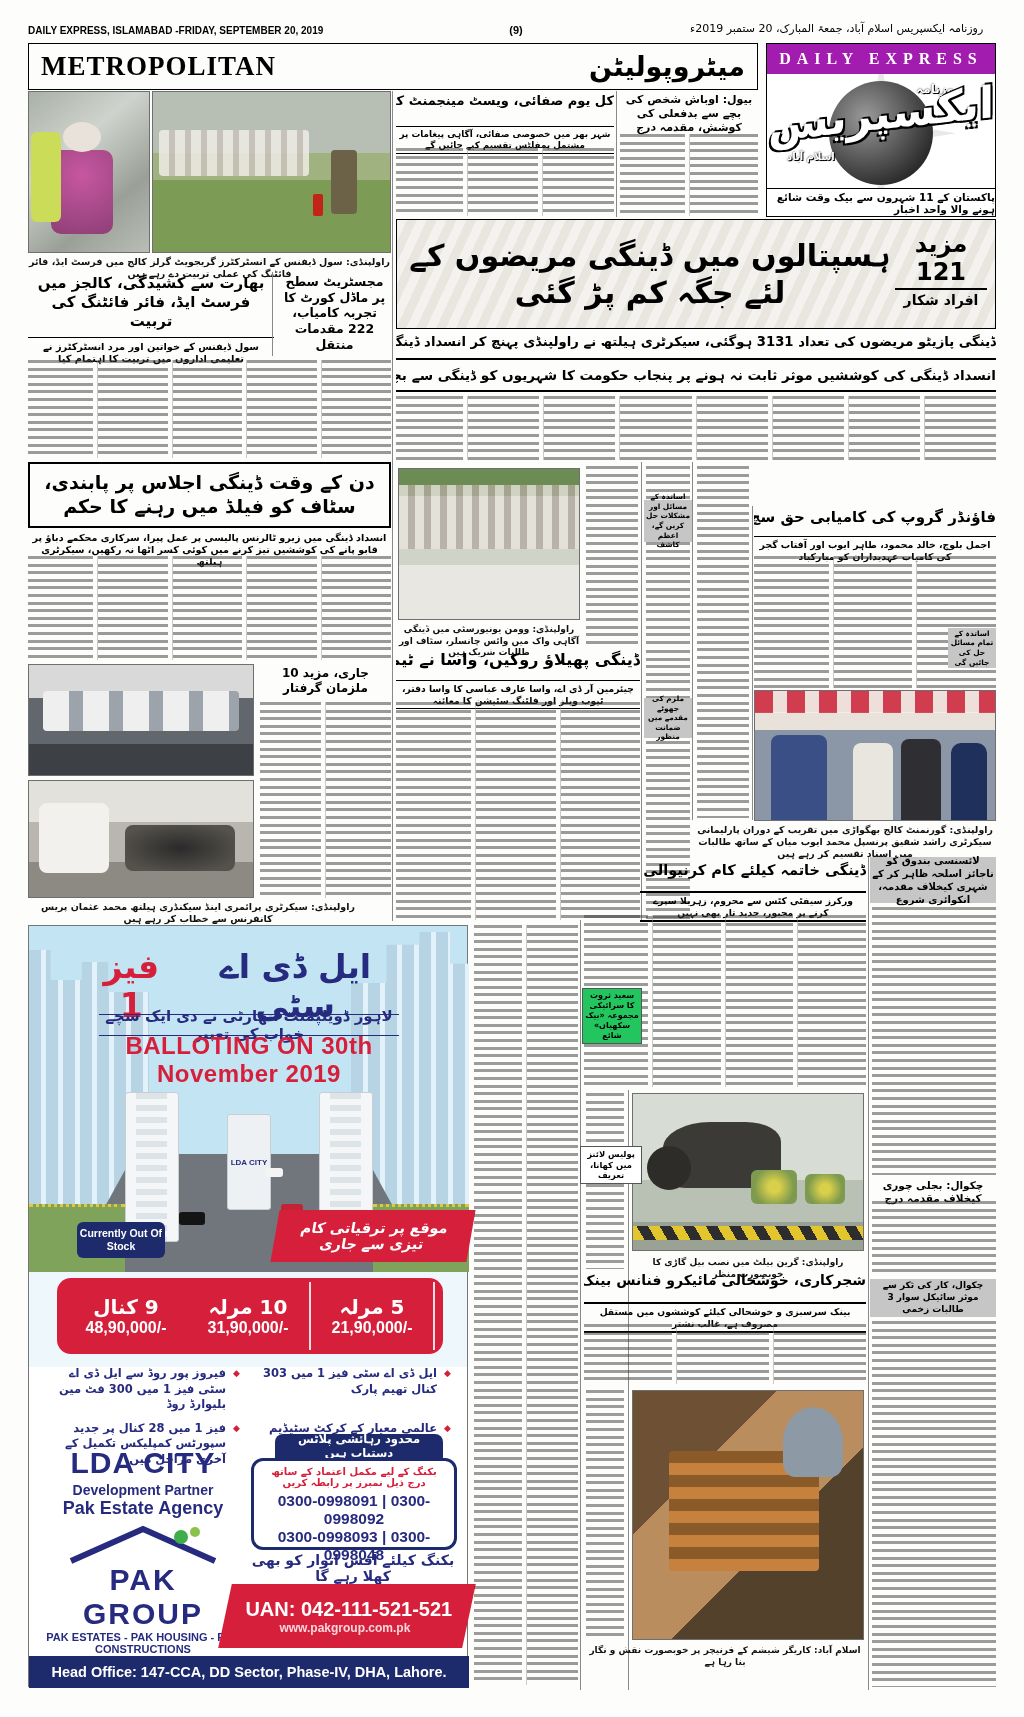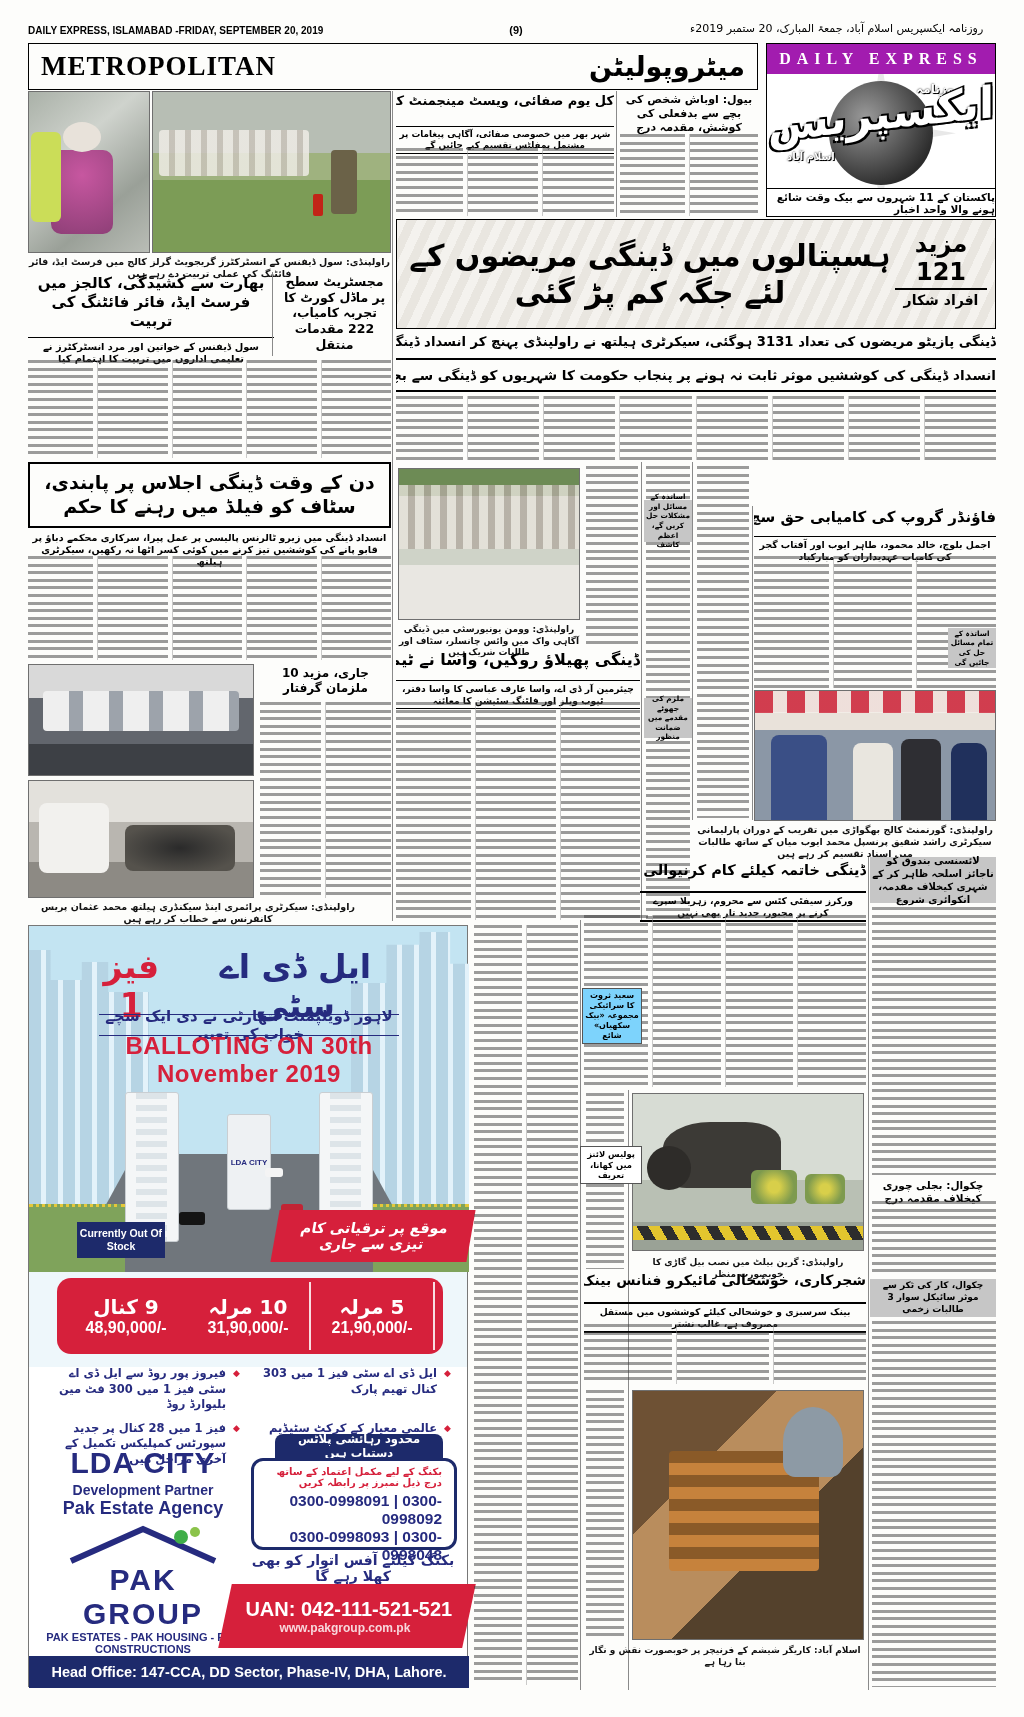--- a/index.html
+++ b/index.html
@@ -136,21 +136,21 @@
       <div class="abs" style="left:290px;top:8px;width:54px;height:150px;background:#f4f6f7;border:1px solid #c9ced2;border-radius:3px;background-image:repeating-linear-gradient(180deg,#dde4e8 0 6px,transparent 6px 12px);background-size:60% 100%;background-repeat:no-repeat;background-position:center"></div>
       <div class="abs ctr" style="left:198px;top:30px;width:44px;height:96px;background:#eef1f3;border:1px solid #c9ced2;border-radius:3px;font-size:8px;font-weight:bold;color:#262b7f;flex-direction:column">
         <span>LDA CITY</span>
       </div>
       <div class="abs" style="left:0;top:120px;width:96px;height:68px;background:#7fa35b;border-top:3px dotted #e5c83a"></div>
       <div class="abs" style="left:344px;top:120px;width:96px;height:68px;background:#7fa35b;border-top:3px dotted #e5c83a"></div>
       <div class="abs" style="left:150px;top:128px;width:26px;height:13px;background:#141414;border-radius:3px"></div>
       <div class="abs" style="left:252px;top:120px;width:22px;height:11px;background:#c22434;border-radius:3px"></div>
       <div class="abs" style="left:236px;top:84px;width:18px;height:9px;background:#f4f4f4;border-radius:3px"></div>
     </div>
-    <div class="abs ctr" style="left:48px;top:296px;width:88px;height:36px;background:#1d2a6b;border-radius:0;color:#fff;font-weight:bold;font-size:10.5px;line-height:1.2;text-align:center;padding:2px">Currently Out Of Stock</div>
+    <div class="abs ctr" style="left:48px;top:296px;width:88px;height:36px;background:#1d2a6b;border-radius:6px;color:#fff;font-weight:bold;font-size:10.5px;line-height:1.2;text-align:center;padding:2px">Currently Out Of Stock</div>
     <div class="abs ctr ur adred" style="left:246px;top:284px;width:196px;height:52px;transform:skewX(-10deg);color:#fff;font-weight:bold;font-size:14.5px;padding:0 8px">موقع پر ترقیاتی کام تیزی سے جاری</div>
 
     <div class="abs adred" style="left:28px;top:352px;width:386px;height:76px;border-radius:14px;display:flex;padding:4px 8px">
       <div class="seg">
         <span class="ur" style="font-weight:bold;font-size:20px">9 کنال</span>
         <span style="font-weight:bold;font-size:16px">48,90,000/-</span>
       </div>
       <div class="seg">
         <span class="ur" style="font-weight:bold;font-size:20px">10 مرلہ</span>
         <span style="font-weight:bold;font-size:16px">31,90,000/-</span>
@@ -175,21 +175,21 @@
       <svg width="160" height="42" viewBox="0 0 160 42" style="margin-top:4px">
         <polyline points="8,38 80,6 152,38" fill="none" stroke="#262b7f" stroke-width="6"></polyline>
         <circle cx="118" cy="14" r="7" fill="#3fae49"></circle>
         <circle cx="132" cy="9" r="5" fill="#8bc34a"></circle>
       </svg>
       <div class="navy" style="font-weight:bold;font-size:30px;letter-spacing:2px;margin-top:-6px">PAK GROUP</div>
       <div class="navy" style="font-size:11px;font-weight:bold">PAK ESTATES - PAK HOUSING - PAK CONSTRUCTIONS</div>
     </div>
 
     <div class="abs ctr ur" style="left:246px;top:508px;width:168px;height:24px;background:#1d2a6b;border-radius:8px 8px 0 0;color:#fff;font-weight:bold;font-size:11.5px">محدود رہائشی پلاٹس دستیاب ہیں</div>
-    <div class="abs" style="left:222px;top:532px;width:206px;height:92px;border:3px solid #1d2a6b;border-radius:12px;background:#fff;padding:5px 12px;text-align:right">
+    <div class="abs" style="left:222px;top:532px;width:206px;height:92px;border:3px solid #1d2a6b;border-radius:12px;background:#fff;padding:5px 12px;text-align:center">
       <div class="ur" style="color:#d6203b;font-weight:bold;font-size:10px">بکنگ کے لیے مکمل اعتماد کے ساتھ درج ذیل نمبرز پر رابطہ کریں</div>
       <div class="navy" style="font-weight:bold;font-size:15.5px;margin-top:4px">0300-0998091 | 0300-0998092</div>
       <div class="navy" style="font-weight:bold;font-size:15.5px">0300-0998093 | 0300-0998048</div>
     </div>
     <div class="abs ctr ur navy" style="left:214px;top:630px;width:220px;height:24px;font-weight:bold;font-size:14px">بکنگ کیلئے آفس اتوار کو بھی کھلا رہے گا</div>
     <div class="abs adred" style="left:196px;top:658px;width:244px;height:64px;transform:skewX(-12deg);display:flex;flex-direction:column;align-items:center;justify-content:center">
       <span style="color:#fff;font-weight:bold;font-size:20px;transform:skewX(12deg)">UAN: 042-111-521-521</span>
       <span style="color:#f8d7dc;font-weight:bold;font-size:12px;transform:skewX(12deg)">www.pakgroup.com.pk</span>
     </div>
     <div class="abs ctr" style="left:0;top:730px;width:440px;height:32px;background:#1d2a6b;color:#fff;font-weight:bold;font-size:14.5px">Head Office: 147-CCA, DD Sector, Phase-IV, DHA, Lahore.</div>
@@ -278,21 +278,21 @@
   <div class="abs hl revsub" style="left:640px;top:891px;width:226px;font-size:9.2px;padding:2px">ورکرز سیفٹی کٹس سے محروم، زہریلا سپرے کرنے پر مجبور، جدید تار بھی نہیں</div>
   <div class="abs graybox" style="left:870px;top:857px;width:126px;height:46px;font-size:10px;padding:2px">لائسنسی بندوق کو ناجائز اسلحہ ظاہر کر کے شہری کیخلاف مقدمہ، انکوائری شروع</div>
 
   <div class="vr" style="left:868px;top:857px;height:833px"></div>
   <div class="abs cols" style="left:584px;top:915px;width:282px;height:172px">
     <div class="stripes"></div>
     <div class="stripes"></div>
     <div class="stripes"></div>
     <div class="stripes"></div>
   </div>
-  <div class="abs hl" style="left:582px;top:988px;width:60px;font-size:8px;background:#7dd3fc;border:1px solid #555;padding:2px">سعید ثروت کا سرائیکی مجموعہ «بیک سکھیاں» شائع</div>
+  <div class="abs hl" style="left:582px;top:988px;width:60px;font-size:8px;background:#22c55e;border:1px solid #555;padding:2px">سعید ثروت کا سرائیکی مجموعہ «بیک سکھیاں» شائع</div>
   <div class="abs stripes" style="left:872px;top:907px;width:124px;height:268px"></div>
 
   <div class="abs hl" style="left:870px;top:1179px;width:126px;font-size:10.5px">چکوال: بجلی چوری کیخلاف مقدمہ درج</div>
   <div class="abs stripes" style="left:872px;top:1201px;width:124px;height:74px"></div>
   <div class="abs graybox" style="left:870px;top:1279px;width:126px;height:38px;font-size:9px;padding:2px">چکوال، کار کی ٹکر سے موٹر سائیکل سوار 3 طالبات زخمی</div>
   <div class="abs stripes" style="left:872px;top:1321px;width:124px;height:366px"></div>
 
   <div class="vr" style="left:628px;top:1090px;height:600px"></div>
   <div class="ph" style="left:632px;top:1093px;width:232px;height:158px;background:linear-gradient(180deg,#d7dcd4 0 55%,#b9c0b4 55% 82%,#9aa296 82%)">
     <div class="abs" style="left:30px;top:28px;width:118px;height:66px;background:#3c3a36;border-radius:40% 30% 20% 20%"></div>

